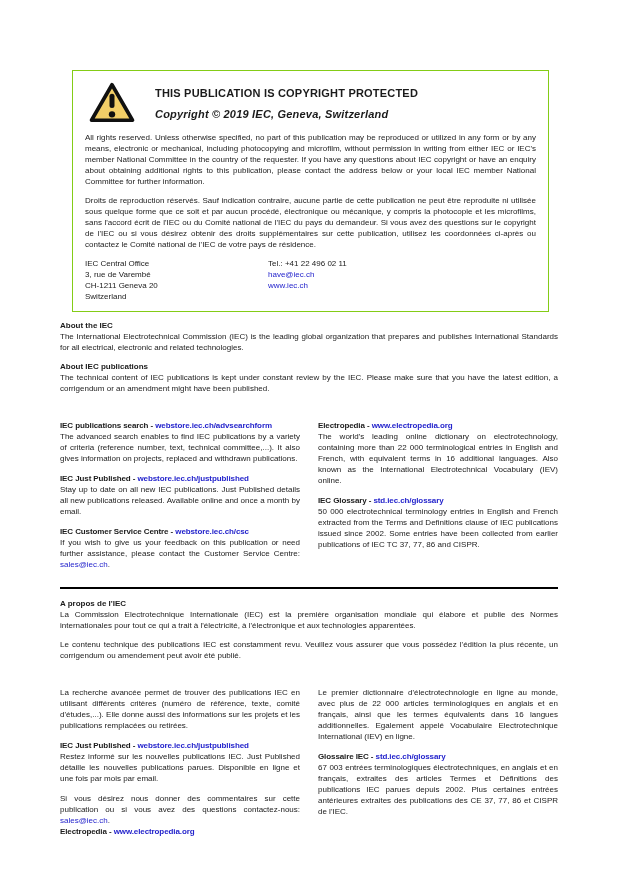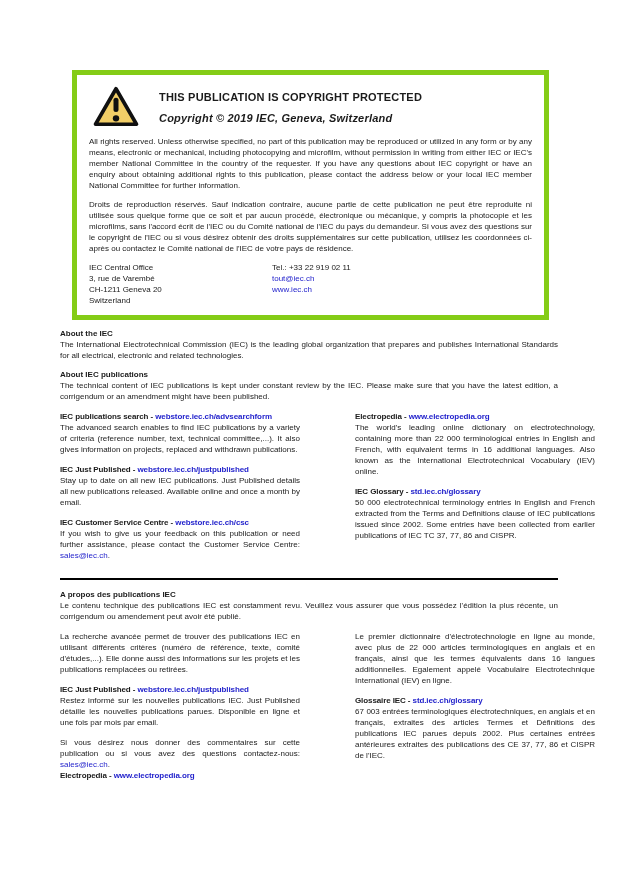--- a/index.html
+++ b/index.html
@@ -8,21 +8,21 @@
     width:620px;height:877px;
     background:#ffffff;
     box-sizing:border-box;
     padding:70px 62px 0 60px;
     font-family:"Liberation Sans", sans-serif;
     font-size:8px;line-height:11px;color:#1b1b1b;
     overflow:hidden;
   }
   
   .copyright-box{
-    border:5px solid #84cc16;
+    border:1px solid #84cc16;
     margin-left:12px;
     width:477px;
     box-sizing:border-box;
     padding:9px 12px 9px 12px;
   }
   .box-header{display:flex;align-items:flex-start;margin:2px 0 9px 4px;}
   .warning-icon{flex:0 0 auto;}
   .warning-icon svg{display:block;}
   .titles{margin-left:20px;padding-top:5px;}
   .title-line{font-weight:bold;font-size:11px;line-height:13px;letter-spacing:0.2px;}
@@ -31,21 +31,21 @@
   .addr-row{display:flex;margin-top:2px;}
   .addr-col{width:183px;flex:0 0 auto;}
   .addr-line,.contact-line{line-height:11px;}
   
   .link{color:#2424cc;text-decoration:none;cursor:pointer;}
   
   .sec{margin-top:8px;}
   .sec-h{font-weight:bold;}
   .sec p{margin:0;text-align:justify;}
   
-  .columns{display:flex;margin-top:9px;gap:37px;}
+  .columns{display:flex;margin-top:26px;}
   .col{width:240px;flex:0 0 auto;}
   .col.left{margin-right:18px;}
   .block{margin-bottom:9px;}
   .block:last-child{margin-bottom:0;}
   .h{font-weight:bold;letter-spacing:-0.1px;}
   .block p{margin:0;text-align:justify;}
   
   .rule{border:none;border-top:2px solid #000;margin:17px 0 9px 0;}
 </style>
 </head>
@@ -70,22 +70,22 @@
     <p>All rights reserved. Unless otherwise specified, no part of this publication may be reproduced or utilized in any form or by any means, electronic or mechanical, including photocopying and microfilm, without permission in writing from either IEC or IEC's member National Committee in the country of the requester. If you have any questions about IEC copyright or have an enquiry about obtaining additional rights to this publication, please contact the address below or your local IEC member National Committee for further information.</p>
     <p>Droits de reproduction réservés. Sauf indication contraire, aucune partie de cette publication ne peut être reproduite ni utilisée sous quelque forme que ce soit et par aucun procédé, électronique ou mécanique, y compris la photocopie et les microfilms, sans l'accord écrit de l'IEC ou du Comité national de l'IEC du pays du demandeur. Si vous avez des questions sur le copyright de l'IEC ou si vous désirez obtenir des droits supplémentaires sur cette publication, utilisez les coordonnées ci-après ou contactez le Comité national de l'IEC de votre pays de résidence.</p>
     <div class="addr-row">
       <div class="addr-col">
         <div class="addr-line">IEC Central Office</div>
         <div class="addr-line">3, rue de Varembé</div>
         <div class="addr-line">CH-1211 Geneva 20</div>
         <div class="addr-line">Switzerland</div>
       </div>
       <div class="contact-col">
-        <div class="contact-line">Tel.: +33 22 919 02 11</div>
-        <div class="contact-line"><a class="link">tout@iec.ch</a></div>
+        <div class="contact-line">Tel.: +41 22 496 02 11</div>
+        <div class="contact-line"><a class="link">have@iec.ch</a></div>
         <div class="contact-line"><a class="link">www.iec.ch</a></div>
       </div>
     </div>
   </div>
 
   <div class="sec">
     <div class="sec-h">About the IEC</div>
     <p>The International Electrotechnical Commission (IEC) is the leading global organization that prepares and publishes International Standards for all electrical, electronic and related technologies.</p>
   </div>
   <div class="sec">
@@ -116,23 +116,24 @@
       <div class="block">
         <div class="h"><span>IEC Glossary - </span><a class="link">std.iec.ch/glossary</a></div>
         <p>50 000 electrotechnical terminology entries in English and French extracted from the Terms and Definitions clause of IEC publications issued since 2002. Some entries have been collected from earlier publications of IEC TC 37, 77, 86 and CISPR.</p>
       </div>
     </div>
   </div>
 
   <hr class="rule">
 
   <div class="sec" style="margin-top:0;">
+    <div class="sec-h">A propos de l'IEC</div>
+    <p>La Commission Electrotechnique Internationale (IEC) est la première organisation mondiale qui élabore et publie des Normes internationales pour tout ce qui a trait à l'électricité, à l'électronique et aux technologies apparentées.</p>
   </div>
   <div class="sec">
-    <div class="sec-h">A propos des publications IEC</div>
     <p>Le contenu technique des publications IEC est constamment revu. Veuillez vous assurer que vous possédez l'édition la plus récente, un corrigendum ou amendement peut avoir été publié.</p>
   </div>
 
   <div class="columns">
     <div class="col left">
       <div class="block">
         <p>La recherche avancée permet de trouver des publications IEC en utilisant différents critères (numéro de référence, texte, comité d'études,...). Elle donne aussi des informations sur les projets et les publications remplacées ou retirées.</p>
       </div>
       <div class="block">
         <div class="h"><span>IEC Just Published - </span><a class="link">webstore.iec.ch/justpublished</a></div>

